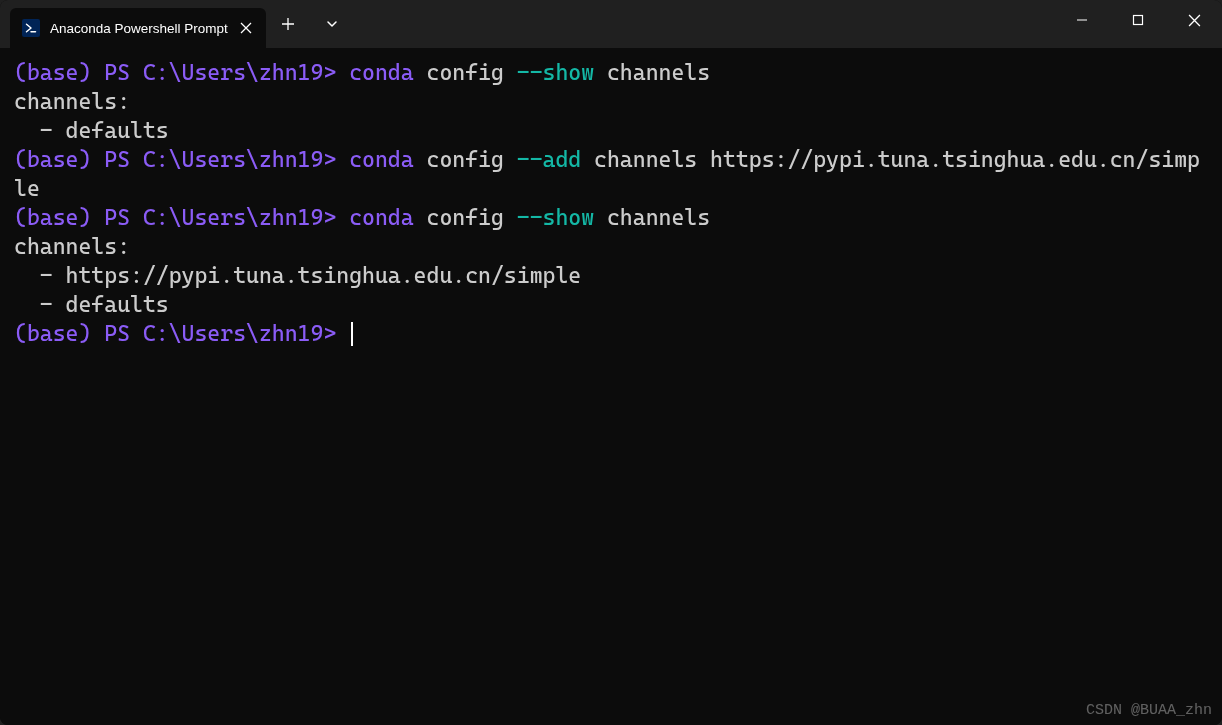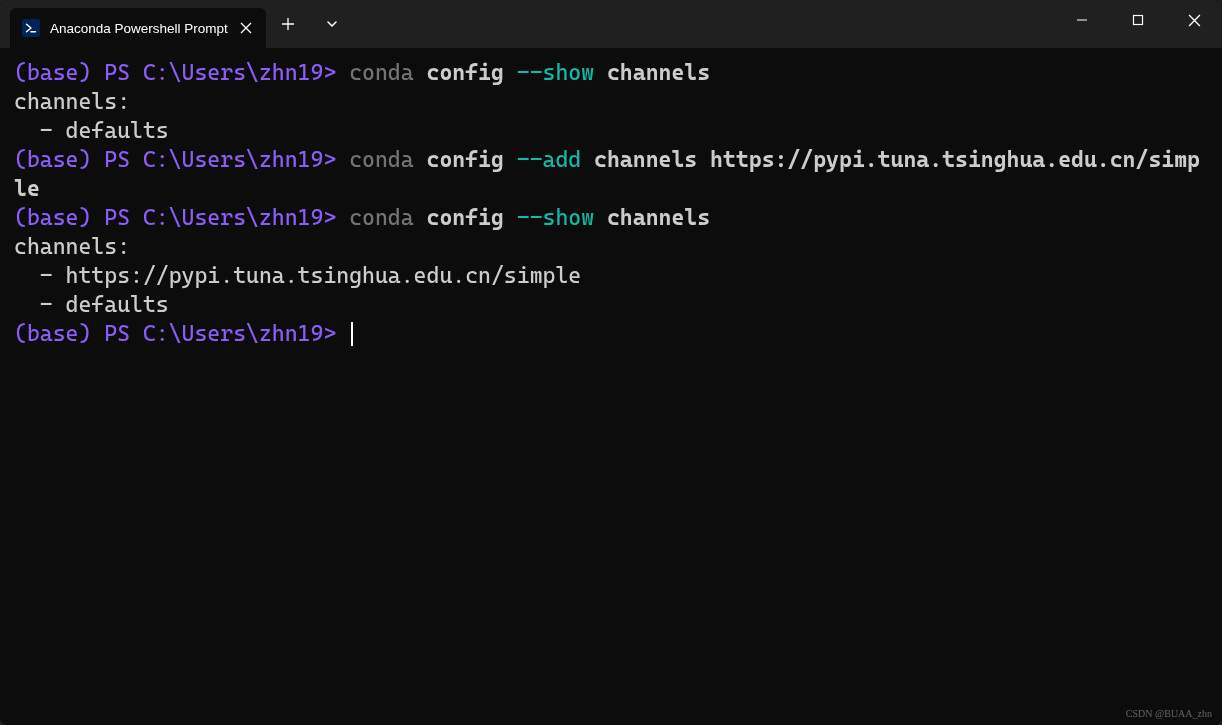--- a/index.html
+++ b/index.html
@@ -93,37 +93,37 @@
     padding: 10px 14px;
     color: #cccccc;
     font-size: 22px;
     line-height: 1.32;
     white-space: pre-wrap;
     word-break: break-all;
     font-family: 'Cascadia Mono', 'Consolas', monospace;
     position: relative;
   }
   .tok-prompt { color: #8b5cf6; }
-  .tok-cmd { color: #737373; }
+  .tok-cmd { color: #8b5cf6; }
   .tok-flag { color: #14b8a6; }
-  .tok-arg { color: #cccccc; font-weight: bold; }
+  .tok-arg { color: #cccccc; }
   .cursor-block {
     display: inline-block;
     width: 2px;
     height: 24px;
     background: #ffffff;
     vertical-align: text-bottom;
     margin-left: 2px;
   }
   .watermark {
     position: absolute;
     bottom: 6px;
     right: 10px;
-    font-family: Liberation Serif, serif;
-    font-size: 10px;
+    font-family: Liberation Mono, monospace;
+    font-size: 15px;
     color: rgba(255,255,255,0.35);
   }
 </style>
 </head>
 <body>
 
 <div class="window">
   <div class="titlebar">
     <div class="tab-strip">
       <div class="tab">

